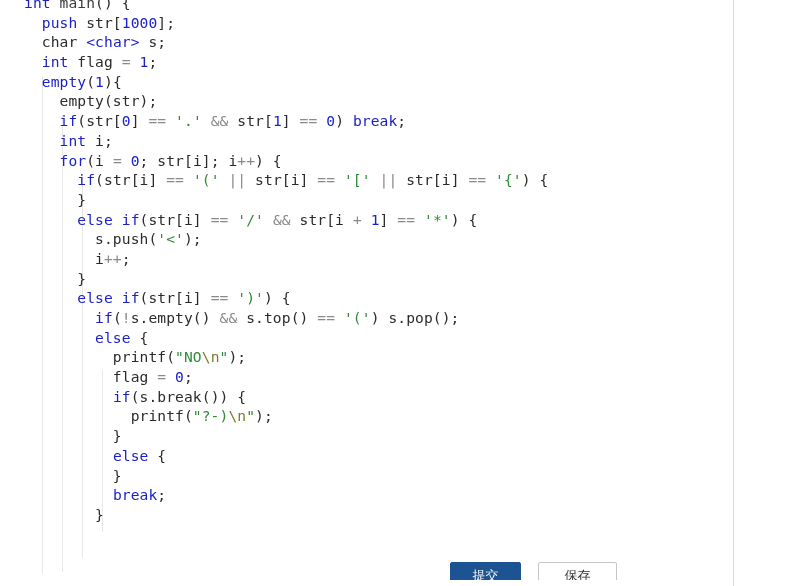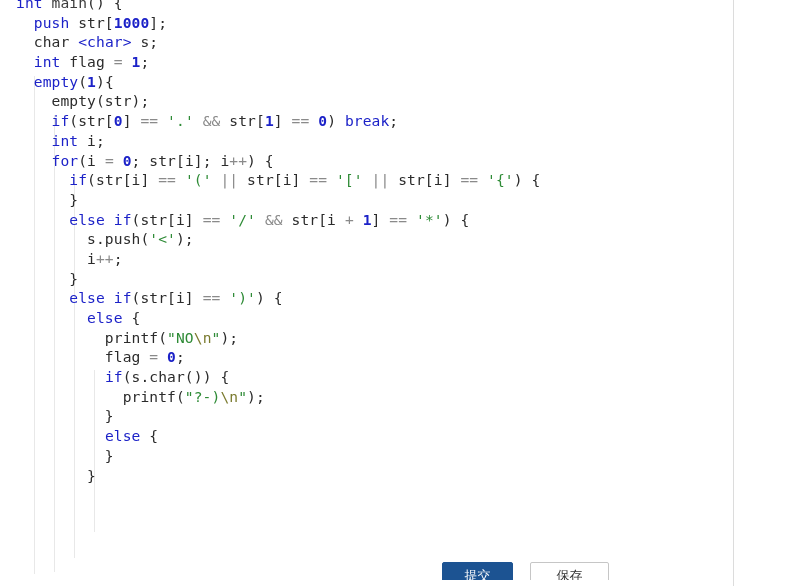--- a/index.html
+++ b/index.html
@@ -11,21 +11,21 @@
     width: 803px;
     height: 586px;
     overflow: hidden;
     font-family: "DejaVu Sans Mono", "Liberation Mono", monospace;
     position: relative;
   }
 
   
   #code-pane {
     position: absolute;
-    left: 8px;
+    left: 16px;
     top: 0;
     width: 733px;
     height: 580px;
     background: #ffffff;
     overflow: hidden;
   }
 
   
   .guide {
     position: absolute;
@@ -52,21 +52,21 @@
     font-size: 14.6px;
     white-space: pre;
     color: #2b2b2b;
     padding-left: 8px;
     letter-spacing: 0.1px;
   }
 
   
   .kw   { color: #1c22c8; }          
   .plain{ color: #2b2b2b; }          
-  .num  { color: #1c22c8; font-weight: bold; }          
+  .num  { color: #1c22c8; }          
   .str  { color: #2e8b36; }          
   .esc  { color: #7a7a2e; }          
   .op   { color: #8a8a8a; }          
   .fn   { color: #3c3c3c; }          
 
   
   #vertical-divider {
     position: absolute;
     left: 733px;
     top: 0;
@@ -140,28 +140,30 @@
       <div class="line"><span class="plain">    </span><span class="kw">if</span><span class="plain">(str[</span><span class="num">0</span><span class="plain">] </span><span class="op">==</span><span class="plain"> </span><span class="str">'.'</span><span class="plain"> </span><span class="op">&amp;&amp;</span><span class="plain"> str[</span><span class="num">1</span><span class="plain">] </span><span class="op">==</span><span class="plain"> </span><span class="num">0</span><span class="plain">) </span><span class="kw">break</span><span class="plain">;</span></div>
       <div class="line"><span class="plain">    </span><span class="kw">int</span><span class="plain"> i;</span></div>
       <div class="line"><span class="plain">    </span><span class="kw">for</span><span class="plain">(i </span><span class="op">=</span><span class="plain"> </span><span class="num">0</span><span class="plain">; str[i]; i</span><span class="op">++</span><span class="plain">) {</span></div>
       <div class="line"><span class="plain">      </span><span class="kw">if</span><span class="plain">(str[i] </span><span class="op">==</span><span class="plain"> </span><span class="str">'('</span><span class="plain"> </span><span class="op">||</span><span class="plain"> str[i] </span><span class="op">==</span><span class="plain"> </span><span class="str">'['</span><span class="plain"> </span><span class="op">||</span><span class="plain"> str[i] </span><span class="op">==</span><span class="plain"> </span><span class="str">'{'</span><span class="plain">) {</span></div>
       <div class="line"><span class="plain">      }</span></div>
       <div class="line"><span class="plain">      </span><span class="kw">else</span><span class="plain"> </span><span class="kw">if</span><span class="plain">(str[i] </span><span class="op">==</span><span class="plain"> </span><span class="str">'/'</span><span class="plain"> </span><span class="op">&amp;&amp;</span><span class="plain"> str[i </span><span class="op">+</span><span class="plain"> </span><span class="num">1</span><span class="plain">] </span><span class="op">==</span><span class="plain"> </span><span class="str">'*'</span><span class="plain">) {</span></div>
       <div class="line"><span class="plain">        s.push(</span><span class="str">'&lt;'</span><span class="plain">);</span></div>
       <div class="line"><span class="plain">        i</span><span class="op">++</span><span class="plain">;</span></div>
       <div class="line"><span class="plain">      }</span></div>
       <div class="line"><span class="plain">      </span><span class="kw">else</span><span class="plain"> </span><span class="kw">if</span><span class="plain">(str[i] </span><span class="op">==</span><span class="plain"> </span><span class="str">')'</span><span class="plain">) {</span></div>
+      <div class="line"><span class="plain">        </span><span class="kw">if</span><span class="plain">(</span><span class="op">!</span><span class="plain">s.empty() </span><span class="op">&amp;&amp;</span><span class="plain"> s.top() </span><span class="op">==</span><span class="plain"> </span><span class="str">'('</span><span class="plain">) s.pop();</span></div>
       <div class="line"><span class="plain">        </span><span class="kw">else</span><span class="plain"> {</span></div>
       <div class="line"><span class="plain">          printf(</span><span class="str">"NO</span><span class="esc">\n</span><span class="str">"</span><span class="plain">);</span></div>
       <div class="line"><span class="plain">          flag </span><span class="op">=</span><span class="plain"> </span><span class="num">0</span><span class="plain">;</span></div>
-      <div class="line"><span class="plain">          </span><span class="kw">if</span><span class="plain">(s.char()) {</span></div>
+      <div class="line"><span class="plain">          </span><span class="kw">if</span><span class="plain">(s.break()) {</span></div>
       <div class="line"><span class="plain">            printf(</span><span class="str">"?-)</span><span class="esc">\n</span><span class="str">"</span><span class="plain">);</span></div>
       <div class="line"><span class="plain">          }</span></div>
       <div class="line"><span class="plain">          </span><span class="kw">else</span><span class="plain"> {</span></div>
       <div class="line"><span class="plain">          }</span></div>
+      <div class="line"><span class="plain">          </span><span class="kw">break</span><span class="plain">;</span></div>
       <div class="line"><span class="plain">        }</span></div>
     </div>
 
   <div id="action-bar">
     <div class="btn" id="primary-button">提交</div>
     <div class="btn" id="secondary-button">保存</div>
   </div>
 </div>
 
 <div id="vertical-divider"></div>

